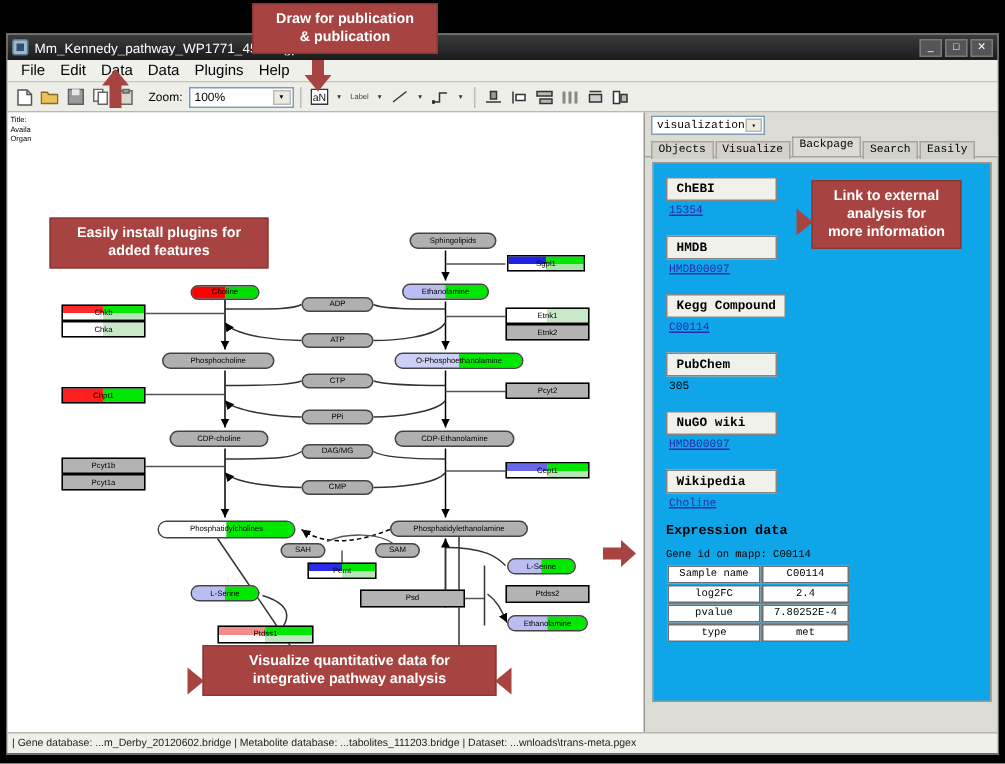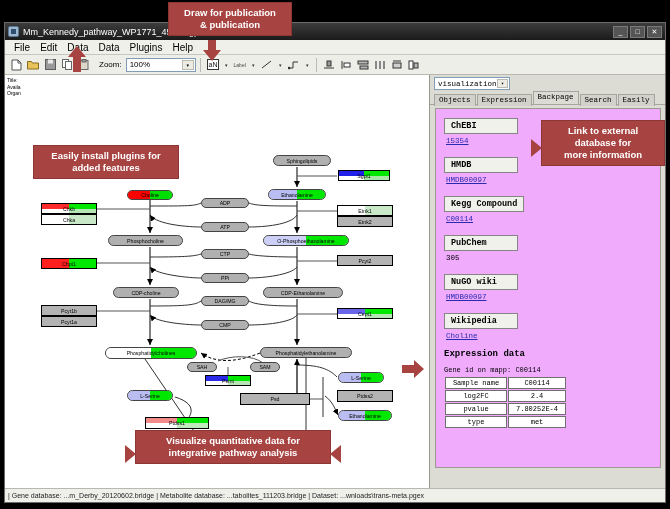--- a/index.html
+++ b/index.html
@@ -138,21 +138,21 @@
     display:flex; align-items:flex-end; padding-left:4px; gap:0px;
     height:14px; border-bottom:1px solid #a6a69e; background:#dcdcd4;
   }
   .tab{
     font-size:7.5px; padding:1px 4px 2px 4px; border:1px solid #a6a69e;
     border-bottom:none; background:#d2d2ca; margin-right:1px; color:#000;
     position:relative; top:2px;
   }
   .tab.active{ background:#dcdcd4; font-weight:normal; padding-bottom:3px; top:0; z-index:2;}
   #panel-body{
-    flex:1 1 auto; background:#f0abfc; margin:3px 4px 20px 5px;
+    flex:1 1 auto; background:#0ea5e9; margin:3px 4px 20px 5px;
     border:1px solid #9a9a92; overflow:hidden; position:relative;
     padding:6px 16px 0 8px;
   }
   .sect{
     display:inline-block; min-width:74px; border:1px solid #858585;
     background:#f1f1ec; font-size:8.5px; font-weight:bold; color:#000;
     padding:2px 6px; margin-bottom:3px;
   }
   .dblink{
     font-size:7.5px; color:#2a2ab0; text-decoration:underline; display:block;
@@ -562,21 +562,21 @@
 
     <div id="side">
       <div id="vis-row">
         <div id="vis-combo">
           <span>visualization</span>
           <span class="arrow">▾</span>
         </div>
       </div>
       <div id="tabs">
         <div class="tab">Objects</div>
-        <div class="tab">Expression</div>
+        <div class="tab">Visualize</div>
         <div class="tab active">Backpage</div>
         <div class="tab">Search</div>
         <div class="tab">Easily</div>
       </div>
 
       <div id="panel-body">
         <div class="sect">ChEBI</div>
         <a class="dblink" href="#">15354</a>
 
         <div class="sect">HMDB</div>
@@ -633,23 +633,23 @@
   <svg width="18" height="22" viewBox="0 0 18 22">
       <path d="M5 0h8v10h5L9 21 0 10h5z" fill="#a74341"></path>
     </svg>
 </div>
 <div style="position:absolute;left:68px;top:46px;width:18px;height:26px;z-index:21">
   <svg width="18" height="26" viewBox="0 0 18 26">
       <path d="M9 0l9 11h-5v15H5V11H0z" fill="#a74341"></path>
     </svg>
 </div>
 
-<div class="callout" style="left:541px;top:120px;width:124px;">
+<div class="callout" style="left:541px;top:120px;width:100px;">
   <div>Link  to external</div>
-  <div>database  for</div>
+  <div>analysis  for</div>
   <div>more information</div>
   <span class="tri tri-right" style="left:-11px;top:18px;"></span>
 </div>
 <div style="position:absolute;left:402px;top:360px;width:22px;height:18px;z-index:21">
   <svg width="22" height="18" viewBox="0 0 22 18">
       <path d="M0 5h12V0l10 9-10 9v-5H0z" fill="#a74341"></path>
     </svg>
 </div>
 
 </body></html>

